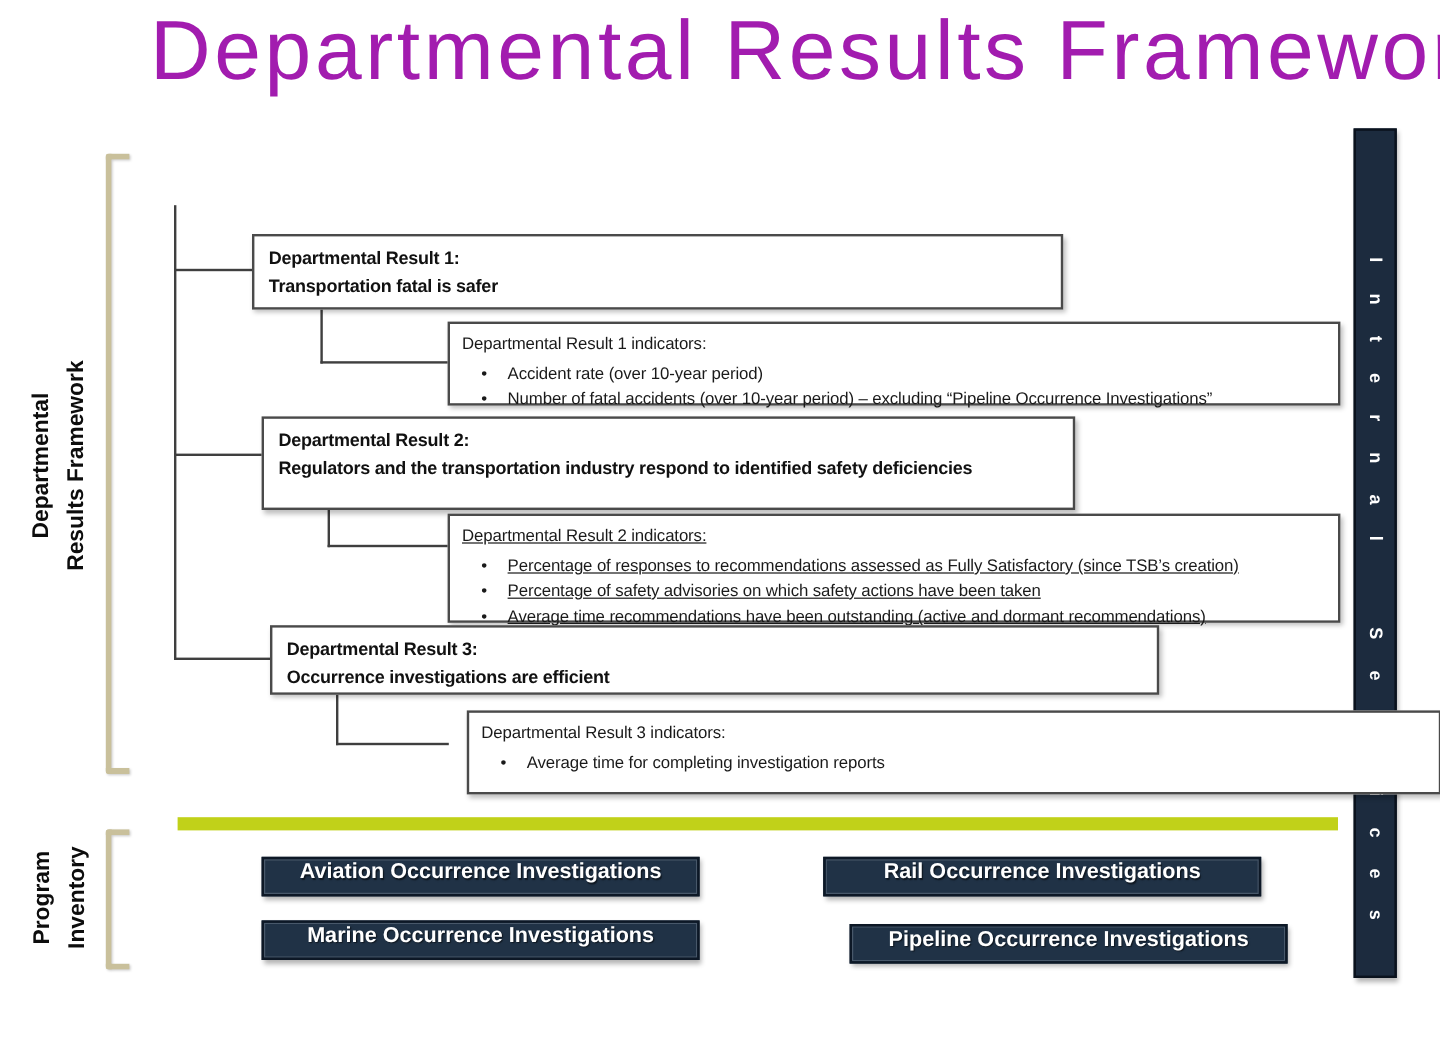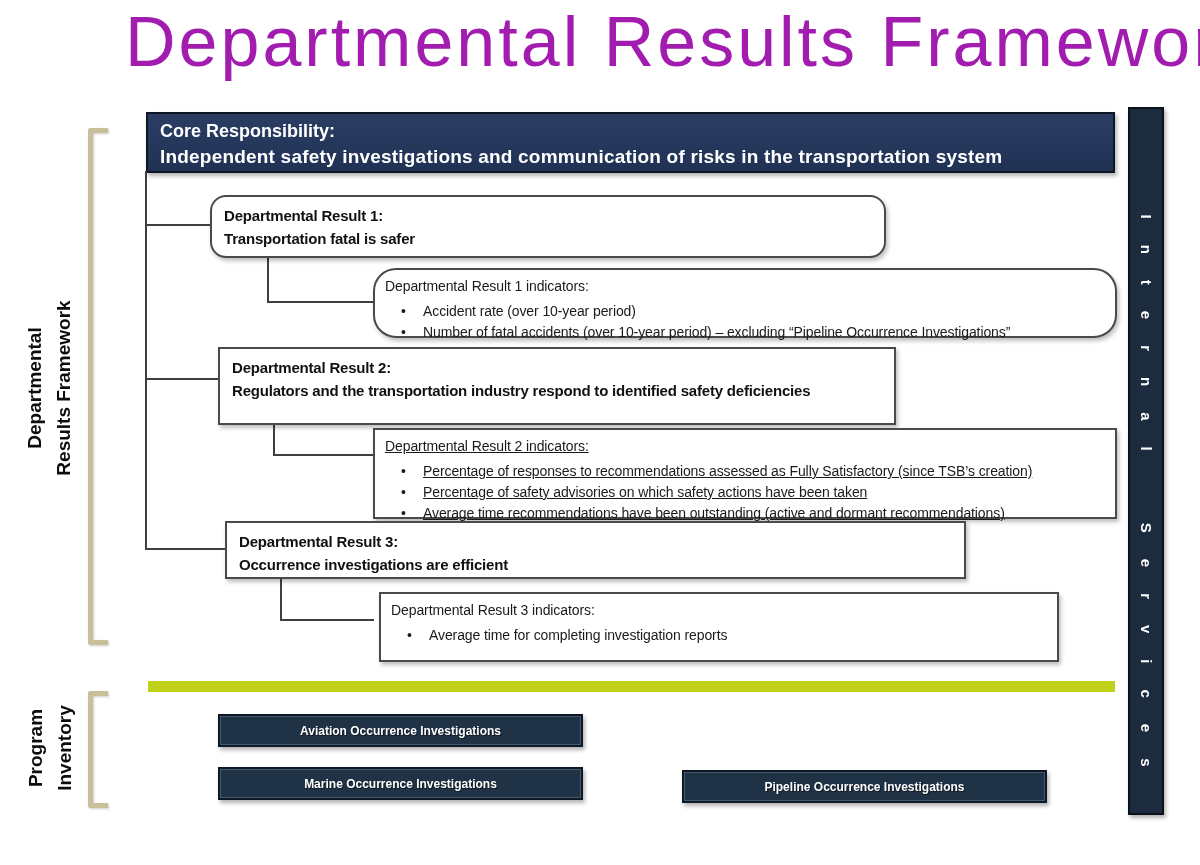--- a/index.html
+++ b/index.html
@@ -34,22 +34,22 @@
   .ind-box ul { margin:4px; padding:0; list-style:none; }
   .ind-box li { position:relative; padding-left:34px; }
   .ind-box li::before { content:"•"; position:absolute; left:12px; top:0; }
   
   .connector { position:absolute; background:#3f3f3f; }
   
   .program-box {
     position:absolute; width:365px; height:33px;
     background:#203246; border:2px solid #0d1826; box-sizing:border-box;
     box-shadow:2px 3px 4px rgba(0,0,0,0.3), inset 0 0 0 1px rgba(150,160,175,0.35);
-    color:#ffffff; font-size:12px; font-weight:bold;
-    display:flex; align-items:center; justify-content:center;
+    color:#ffffff; font-size:18px; font-weight:bold;
+    display:flex; justify-content:center;
     text-shadow:1px 1px 1px rgba(0,0,0,0.55); white-space:nowrap;
   }
   
   .internal-bar {
     position:absolute; left:1128px; top:107px; width:36px; height:708px;
     background:#1c2b3e; border:2px solid #0a121d; box-sizing:border-box;
     box-shadow:2px 3px 4px rgba(0,0,0,0.3);
     display:flex; align-items:center; justify-content:center; overflow:hidden;
   }
   .internal-bar span {
@@ -92,45 +92,41 @@
     <div>Results Framework</div>
   </div>
   <div class="bracket bracket-framework"></div>
 
   <div class="side-label label-program">
     <div>Program</div>
     <div>Inventory</div>
   </div>
   <div class="bracket bracket-program"></div>
 
-  <div class="core-header">
-    <div class="line1">Core Responsibility:</div>
-    <div class="line2">Independent safety investigations and communication of risks in the transportation system</div>
-  </div>
 
   <div class="internal-bar">
     <span>Internal Services</span>
   </div>
 
   <div class="connector" style="left:145px; top:171px; width:2px; height:379px;"></div>
   <div class="connector" style="left:145px; top:224px; width:66px; height:2px;"></div>
   <div class="connector" style="left:145px; top:378px; width:74px; height:2px;"></div>
   <div class="connector" style="left:145px; top:548px; width:81px; height:2px;"></div>
   <div class="connector" style="left:267px; top:256px; width:2px; height:47px;"></div>
   <div class="connector" style="left:267px; top:301px; width:107px; height:2px;"></div>
   <div class="connector" style="left:273px; top:408px; width:2px; height:48px;"></div>
   <div class="connector" style="left:273px; top:454px; width:101px; height:2px;"></div>
   <div class="connector" style="left:280px; top:577px; width:2px; height:44px;"></div>
   <div class="connector" style="left:280px; top:619px; width:94px; height:2px;"></div>
 
-  <div class="box-white dr-box" style="left:210px; top:195px; width:676px; height:63px;border-radius:16px;">
+  <div class="box-white dr-box" style="left:210px; top:195px; width:676px; height:63px;">
     <div>Departmental Result 1:</div>
     <div>Transportation fatal is safer</div>
   </div>
-  <div class="box-white ind-box" style="left:373px; top:268px; width:744px; height:70px;border-radius:23px;">
+  <div class="box-white ind-box" style="left:373px; top:268px; width:744px; height:70px;">
     <div>Departmental Result 1 indicators:</div>
     <ul>
       <li>Accident rate (over 10-year period)</li>
       <li>Number of fatal accidents (over 10-year period) – excluding “Pipeline Occurrence Investigations”</li>
     </ul>
   </div>
 
   <div class="box-white dr-box" style="left:218px; top:347px; width:678px; height:78px;">
     <div>Departmental Result 2:</div>
     <div>Regulators and the transportation industry respond to identified safety deficiencies</div>
@@ -141,32 +137,35 @@
       <li>Percentage of responses to recommendations assessed as Fully Satisfactory (since TSB’s creation)</li>
       <li>Percentage of safety advisories on which safety actions have been taken</li>
       <li>Average time recommendations have been outstanding (active and dormant recommendations)</li>
     </ul>
   </div>
 
   <div class="box-white dr-box" style="left:225px; top:521px; width:741px; height:58px;">
     <div>Departmental Result 3:</div>
     <div>Occurrence investigations are efficient</div>
   </div>
-  <div class="box-white ind-box" style="left:379px; top:592px; width:680px; height:70px;">
+  <div class="box-white ind-box" style="left:389px; top:592px; width:812px; height:70px;">
     <div>Departmental Result 3 indicators:</div>
     <ul>
       <li>Average time for completing investigation reports</li>
     </ul>
   </div>
 
   <div class="green-bar"></div>
 
   <div class="program-box" style="left:218px; top:714px;">
     <span>Aviation Occurrence Investigations</span>
   </div>
+  <div class="program-box" style="left:686px; top:714px;">
+    <span>Rail Occurrence Investigations</span>
+  </div>
   <div class="program-box" style="left:218px; top:767px;">
     <span>Marine Occurrence Investigations</span>
   </div>
-  <div class="program-box" style="left:682px; top:770px;">
+  <div class="program-box" style="left:708px; top:770px;">
     <span>Pipeline Occurrence Investigations</span>
   </div>
 
 </div>
 
 </body></html>

